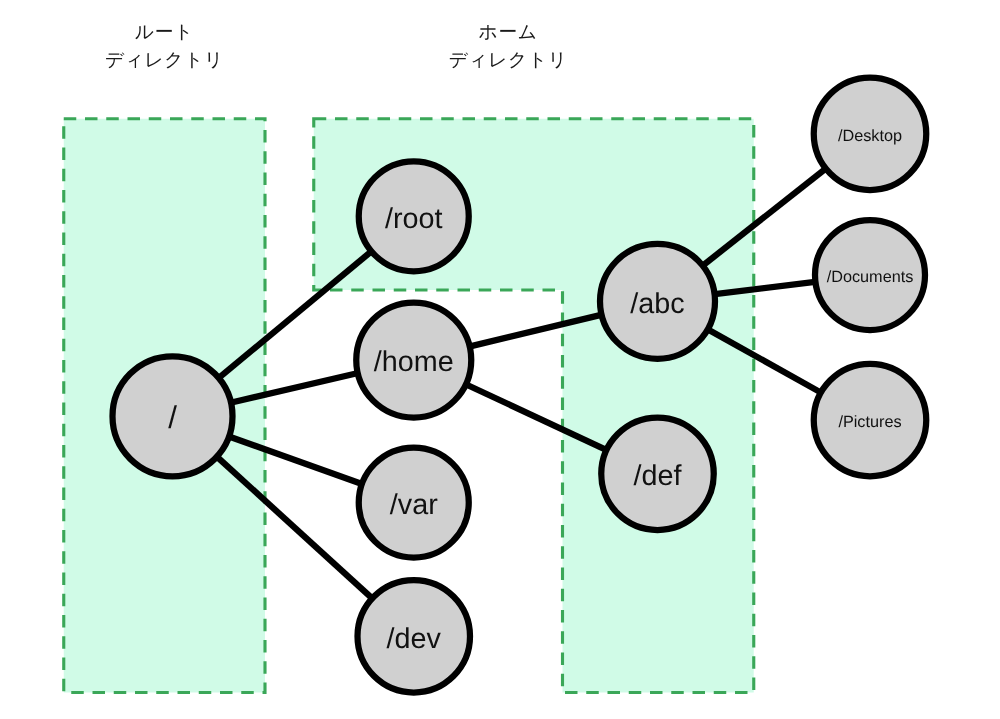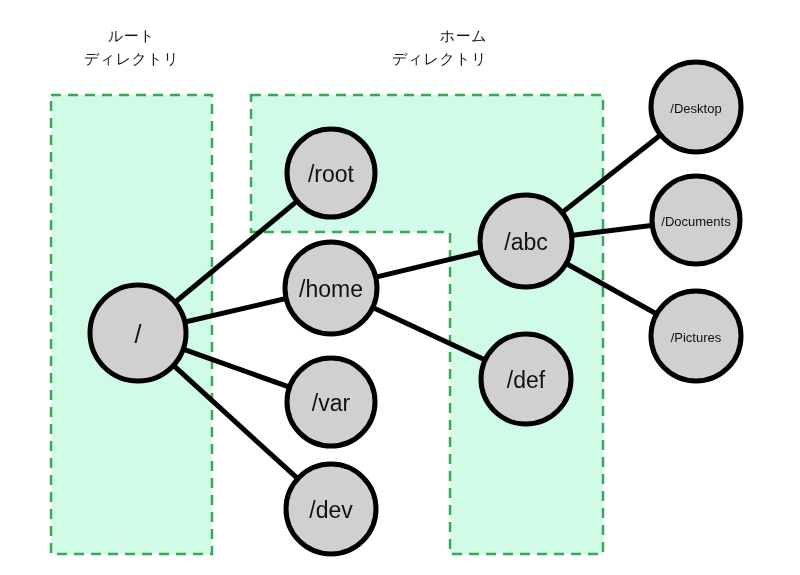--- a/index.html
+++ b/index.html
@@ -26,38 +26,37 @@
   }
   .region-label {
     position: absolute;
     text-align: center;
     font-size: 15px;
     line-height: 1.55;
     color: #1a1a1a;
     white-space: pre;
     font-family: "DejaVu Sans", "Liberation Sans", sans-serif;
     letter-spacing: 0.5px;
-    margin-top: 11px;
   }
   .node-label {
     font-family: "Liberation Sans", sans-serif;
     fill: #111111;
     text-anchor: middle;
     dominant-baseline: central;
   }
 </style>
 </head>
 <body>
 
 <div id="canvas">
 
   <div class="region-label" id="region-label-0" style="left: 51px; top: 14px; width: 161px;">ルート
 ディレクトリ</div>
 
-  <div class="region-label" id="region-label-1" style="left: 326px; top: 14px; width: 161px; text-align: right;">ホーム
+  <div class="region-label" id="region-label-1" style="left: 326px; top: 14px; width: 161px;">ホーム
 ディレクトリ</div>
 
   <svg id="diagram-svg" viewBox="0 0 800 575">
     <g id="regions-layer">
         <rect x="51" y="95" width="161" height="459" fill="#d0fbe7" stroke="#3aa758" stroke-width="2.5" stroke-dasharray="10,7"></rect>
         <path d="M 251 95 L 603 95 L 603 554 L 450 554 L 450 232 L 251 232 Z" fill="#d0fbe7" stroke="#3aa758" stroke-width="2.5" stroke-dasharray="10,7"></path>
       </g>
     <g id="edges-layer">
         <line x1="172.6434102501604" y1="304.2800744040121" x2="299.4360039942983" y2="199.16704332078896" stroke="#000000" stroke-width="5" stroke-linecap="butt"></line>
         <line x1="181.82452876163538" y1="322.7818456255254" x2="289.12322807221506" y2="297.7640141800535" stroke="#000000" stroke-width="5" stroke-linecap="butt"></line>

